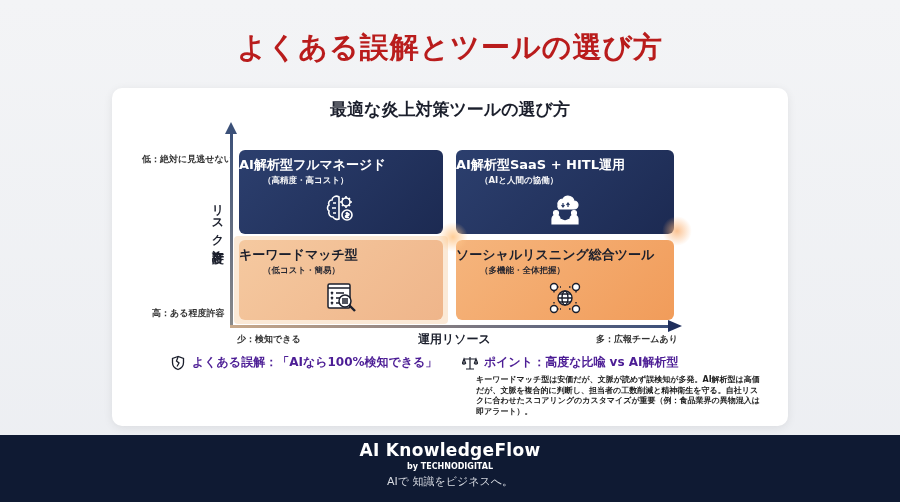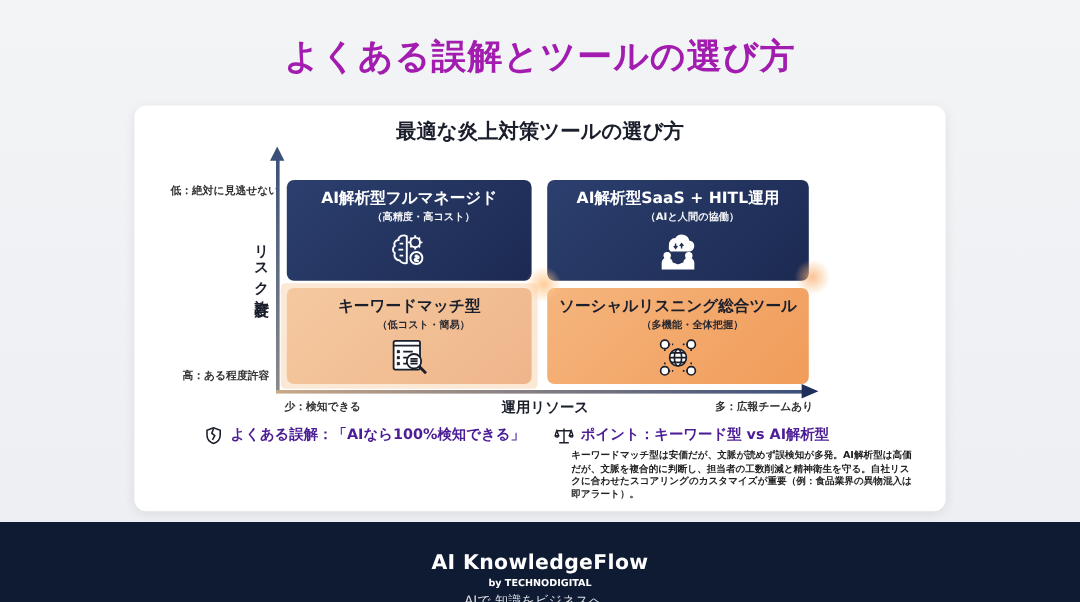--- a/index.html
+++ b/index.html
@@ -5,21 +5,21 @@
   * { box-sizing: border-box; margin: 0; padding: 0; }
   html, body { width: 900px; height: 502px; overflow: hidden; }
   body {
     font-family: "DejaVu Sans", "Liberation Sans", sans-serif;
     background: linear-gradient(180deg, #f3f4f6 0%, #eceef2 100%);
     position: relative;
     color: #1a1f2e;
   }
   .page-title {
     position: absolute; top: 28px; left: 0; width: 900px;
-    text-align: center; font-size: 29px; font-weight: bold; color: #a21caf;
+    text-align: center; font-size: 29px; font-weight: bold; color: #b91c1c;
     letter-spacing: 1px;
   }
   .card {
     position: absolute; left: 112px; top: 88px; width: 676px; height: 338px;
     background: #ffffff; border-radius: 10px;
     box-shadow: 0 2px 10px rgba(0,0,0,0.08);
   }
   .card-title {
     position: absolute; top: 10px; left: 0; width: 100%; text-align: center;
     font-size: 17px; font-weight: bold; color: #1b1f2c;
@@ -48,21 +48,21 @@
     color: #1b1f2c; writing-mode: vertical-rl; text-orientation: upright;
     letter-spacing: 1px;
   }
   .tick-y-top { position: absolute; left: 30px; top: 65px; font-size: 9px; font-weight: bold; color: #333; }
   .tick-y-bottom { position: absolute; left: 40px; top: 219px; font-size: 9px; font-weight: bold; color: #333; }
   .tick-x-left { position: absolute; left: 125px; top: 245px; font-size: 9px; font-weight: bold; color: #333; }
   .tick-x-right { position: absolute; left: 484px; top: 245px; font-size: 9px; font-weight: bold; color: #333; }
   .axis-label-x { position: absolute; left: 306px; top: 243px; font-size: 12px; font-weight: bold; color: #1b1f2c; }
 
   .quad {
-    position: absolute; border-radius: 6px; text-align: center;
+    position: absolute; border-radius: 6px; 
   }
   .quad.navy {
     background: linear-gradient(135deg, #2c3f6e 0%, #1c2a52 100%);
     color: #ffffff;
   }
   .quad.peach {
     background: linear-gradient(135deg, #f5c9a0 0%, #efb58a 100%);
     color: #1b1f2c;
   }
   .quad.orange {
@@ -93,21 +93,21 @@
   .note-right { left: 350px; width: 300px; }
   .note-head { display: flex; align-items: center; gap: 6px; font-size: 12px; font-weight: bold; color: #4c1d95; }
   .note-head svg { width: 16px; height: 16px; flex: 0 0 16px; }
   .note-body { margin-top: 4px; margin-left: 4px; font-size: 8px; font-weight: bold; line-height: 10.5px; color: #222; }
   .note-right .note-body { margin-left: 14px; }
 
   .footer {
     position: absolute; left: 0; top: 435px; width: 900px; height: 67px;
     background: #0f1a33; text-align: center; color: #ffffff;
   }
-  .brand { margin-top: 24px; font-size: 17px; font-weight: bold; letter-spacing: 0.3px; }
+  .brand { margin-top: 5px; font-size: 17px; font-weight: bold; letter-spacing: 0.3px; }
   .brand-by { font-size: 8px; font-weight: bold; margin-top: 2px; }
   .tagline { font-size: 11px; margin-top: 3px; color: #d8dbe2; }
 </style>
 </head>
 <body>
 
 <div class="page-title">よくある誤解とツールの選び方</div>
 
 <div class="card">
   <div class="card-title">最適な炎上対策ツールの選び方</div>
@@ -203,21 +203,21 @@
     </div>
   </div>
 
   <div class="note note-right">
     <div class="note-head">
       <svg viewBox="0 0 16 16" fill="none" stroke="#1b1f2c" stroke-width="1.2">
         <path d="M8 2v12M4 14h8M2 4h12"></path>
         <path d="M2 4l-1.5 4h3zM14 4l-1.5 4h3z"></path>
         <path d="M0.5 8a1.5 1.2 0 003 0M12.5 8a1.5 1.2 0 003 0"></path>
       </svg>
-      <span>ポイント：キーワード型 vs AI解析型</span>
+      <span>ポイント：高度な比喩 vs AI解析型</span>
     </div>
     <div class="note-body">キーワードマッチ型は安価だが、文脈が読めず誤検知が多発。AI解析型は高価だが、文脈を複合的に判断し、担当者の工数削減と精神衛生を守る。自社リスクに合わせたスコアリングのカスタマイズが重要（例：食品業界の異物混入は即アラート）。</div>
   </div>
 </div>
 
 <div class="footer">
   <div class="brand">AI KnowledgeFlow</div>
   <div class="brand-by">by TECHNODIGITAL</div>
   <div class="tagline">AIで 知識をビジネスへ。</div>
 </div>

